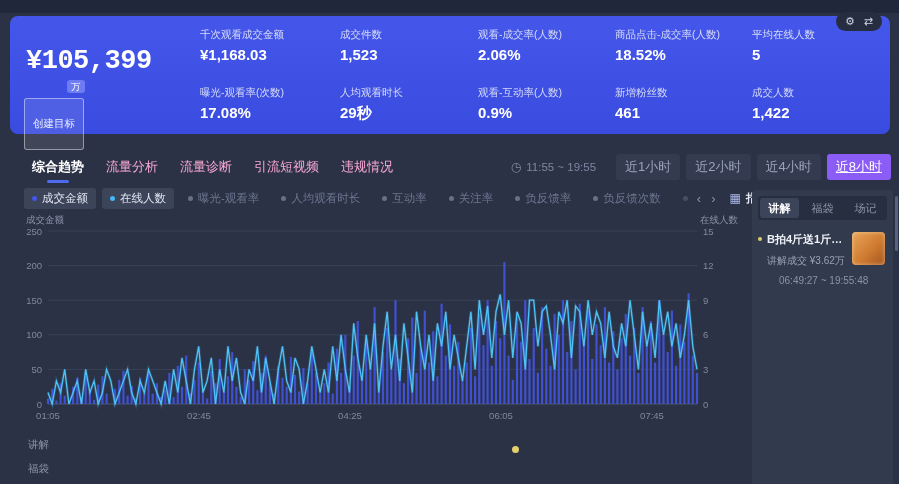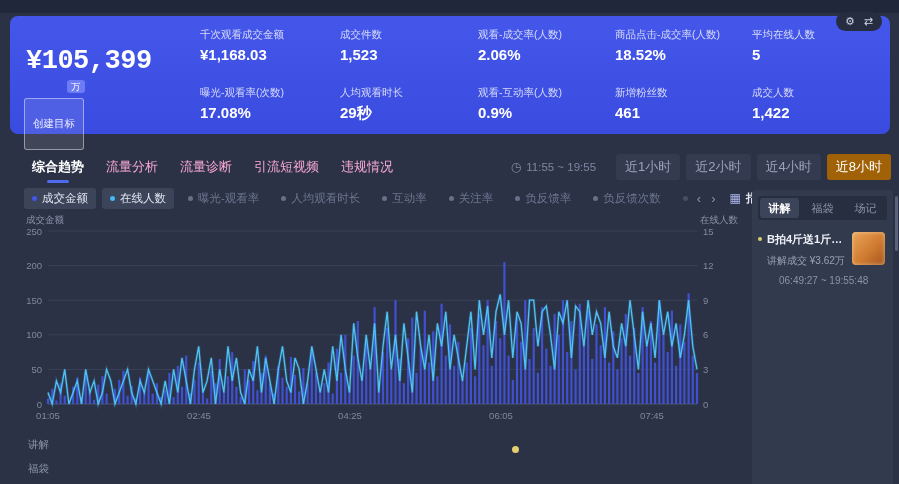--- a/index.html
+++ b/index.html
@@ -40,21 +40,21 @@
   .tabs-row{position:absolute;left:32px;top:152px;right:8px;height:30px;display:flex;align-items:center;}
   .tab{color:#f9a8d4;font-size:13px;margin-right:22px;cursor:pointer;position:relative;white-space:nowrap;}
   .tab.active{color:#ffffff;font-weight:bold;font-size:13px;}
   .tab.active::after{content:"";position:absolute;left:50%;margin-left:-11px;bottom:-7px;width:22px;height:3px;
     border-radius:2px;background:#4e6bf0;}
   .tr-spacer{flex:1;}
   .time-range{display:flex;align-items:center;gap:5px;color:#7d87a2;font-size:11.5px;margin-right:14px;white-space:nowrap;}
   .clock{font-size:12px;color:#7d87a2;}
   .tbtn{background:#343b50;color:#9aa4bc;font-size:13px;padding:4px 9px;border-radius:3px;
     margin-left:6px;cursor:pointer;white-space:nowrap;border:none;font-family:inherit;}
-  .tbtn.active{background:#a16207;color:#fff;}
+  .tbtn.active{background:#8b5cf6;color:#fff;text-decoration:underline;}
 
   
   .chips-row{position:absolute;left:24px;top:186px;width:722px;height:24px;display:flex;align-items:center;}
   .chip{display:flex;align-items:center;gap:5px;font-size:11.5px;color:#6b7590;
     padding:3px 8px;border-radius:3px;margin-right:6px;cursor:pointer;white-space:nowrap;}
   .chip.on{background:#3c4459;color:#e2e7f2;}
   .chip .dot{width:5px;height:5px;border-radius:50%;background:#667089;flex:none;}
   .chip.d-gmv .dot{background:#4656e8;}
   .chip.d-online .dot{background:#45b8f5;}
   .chip.fade{opacity:0.45;max-width:52px;overflow:hidden;}

